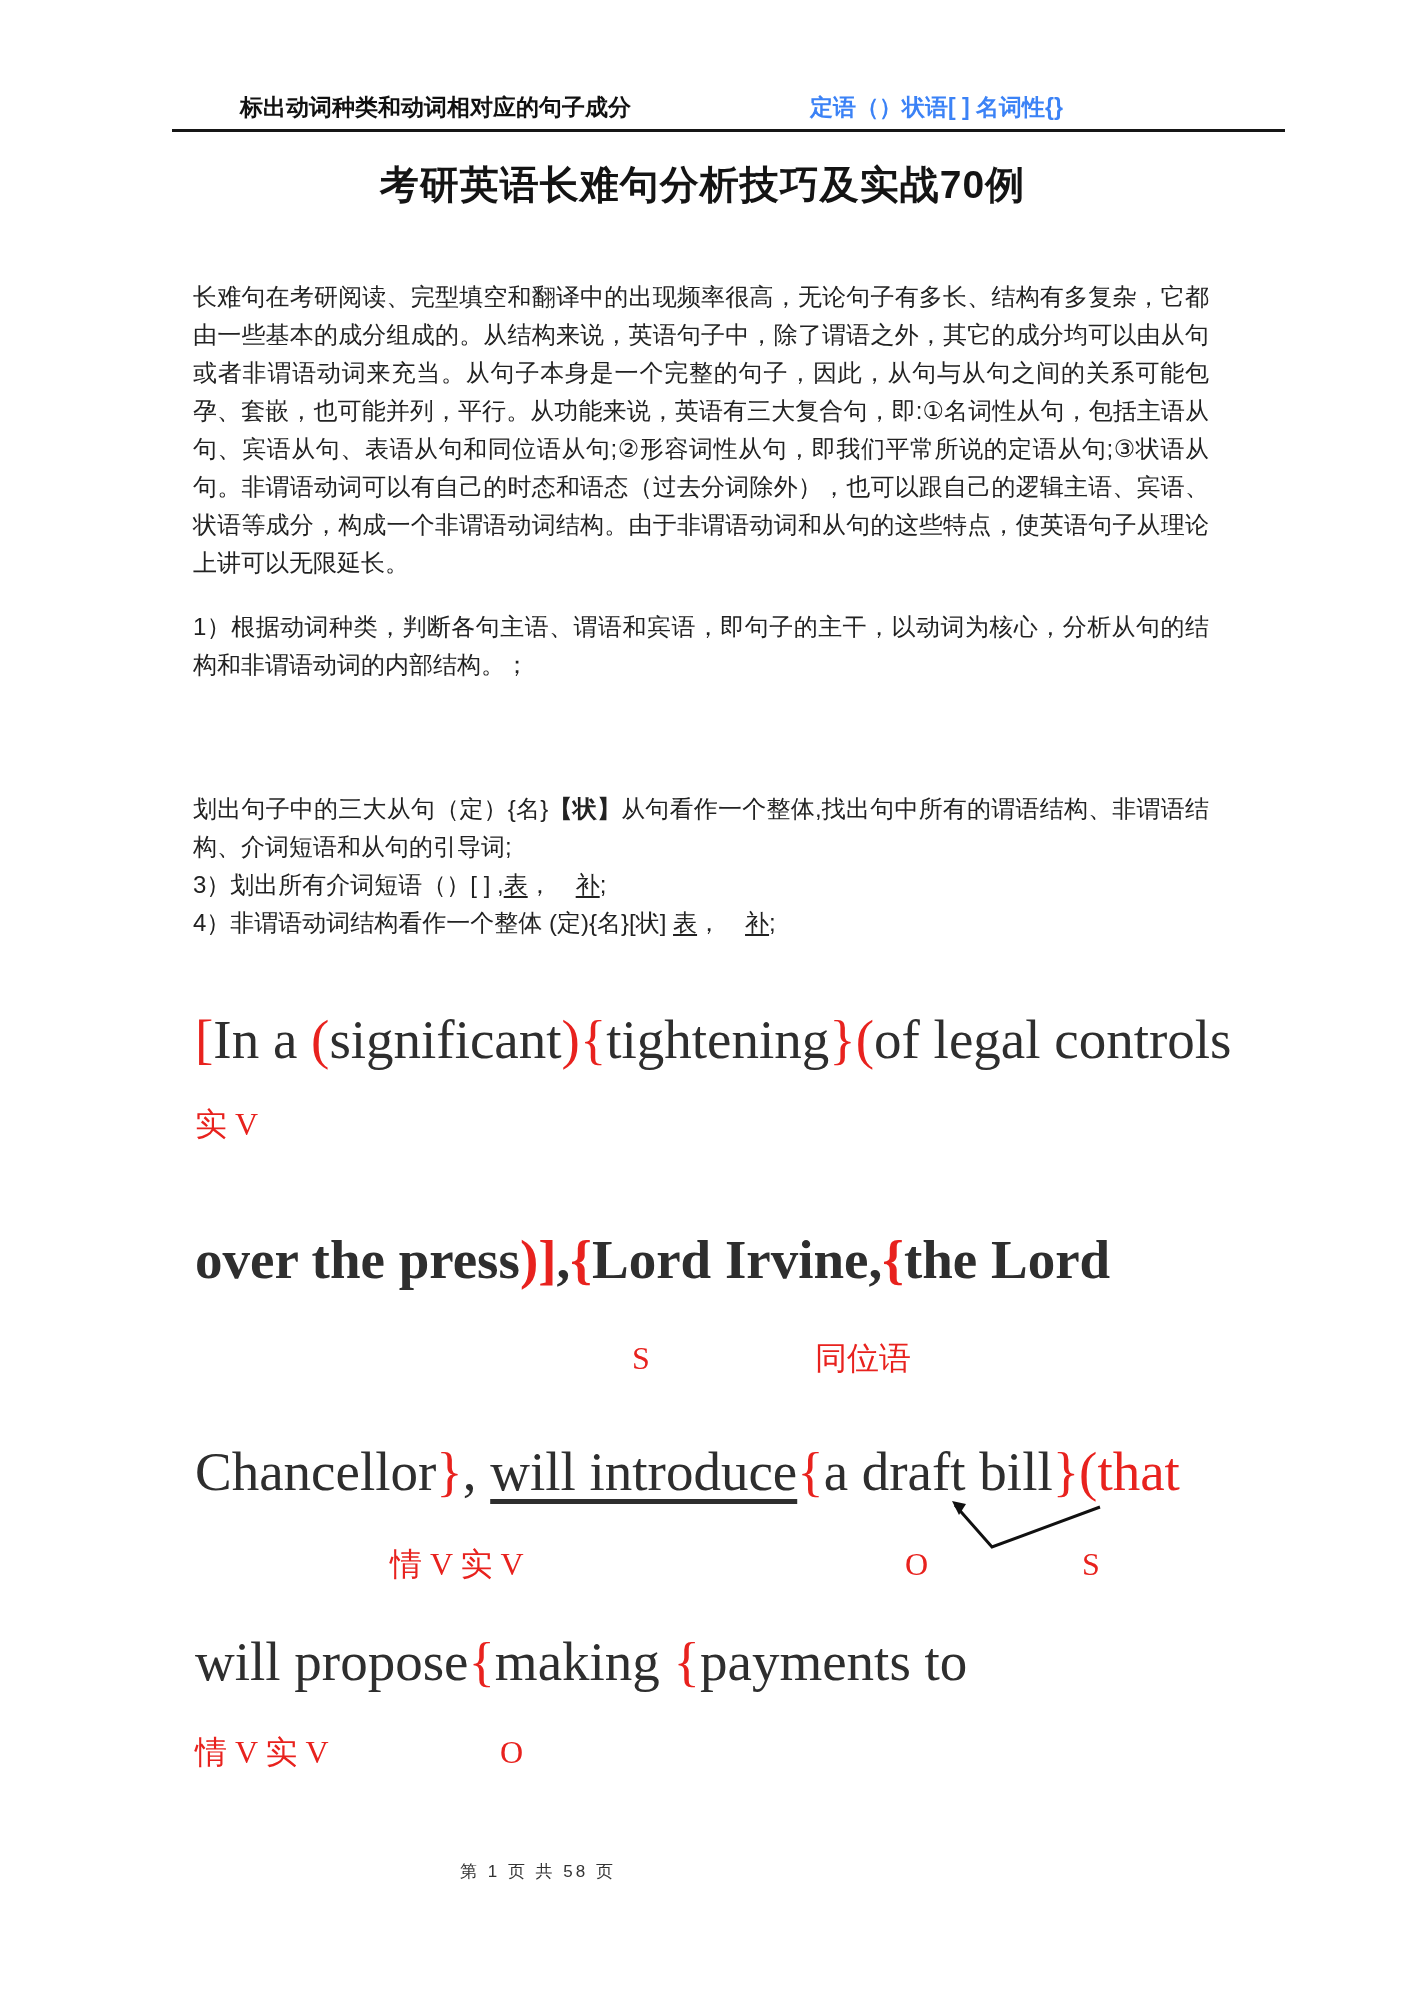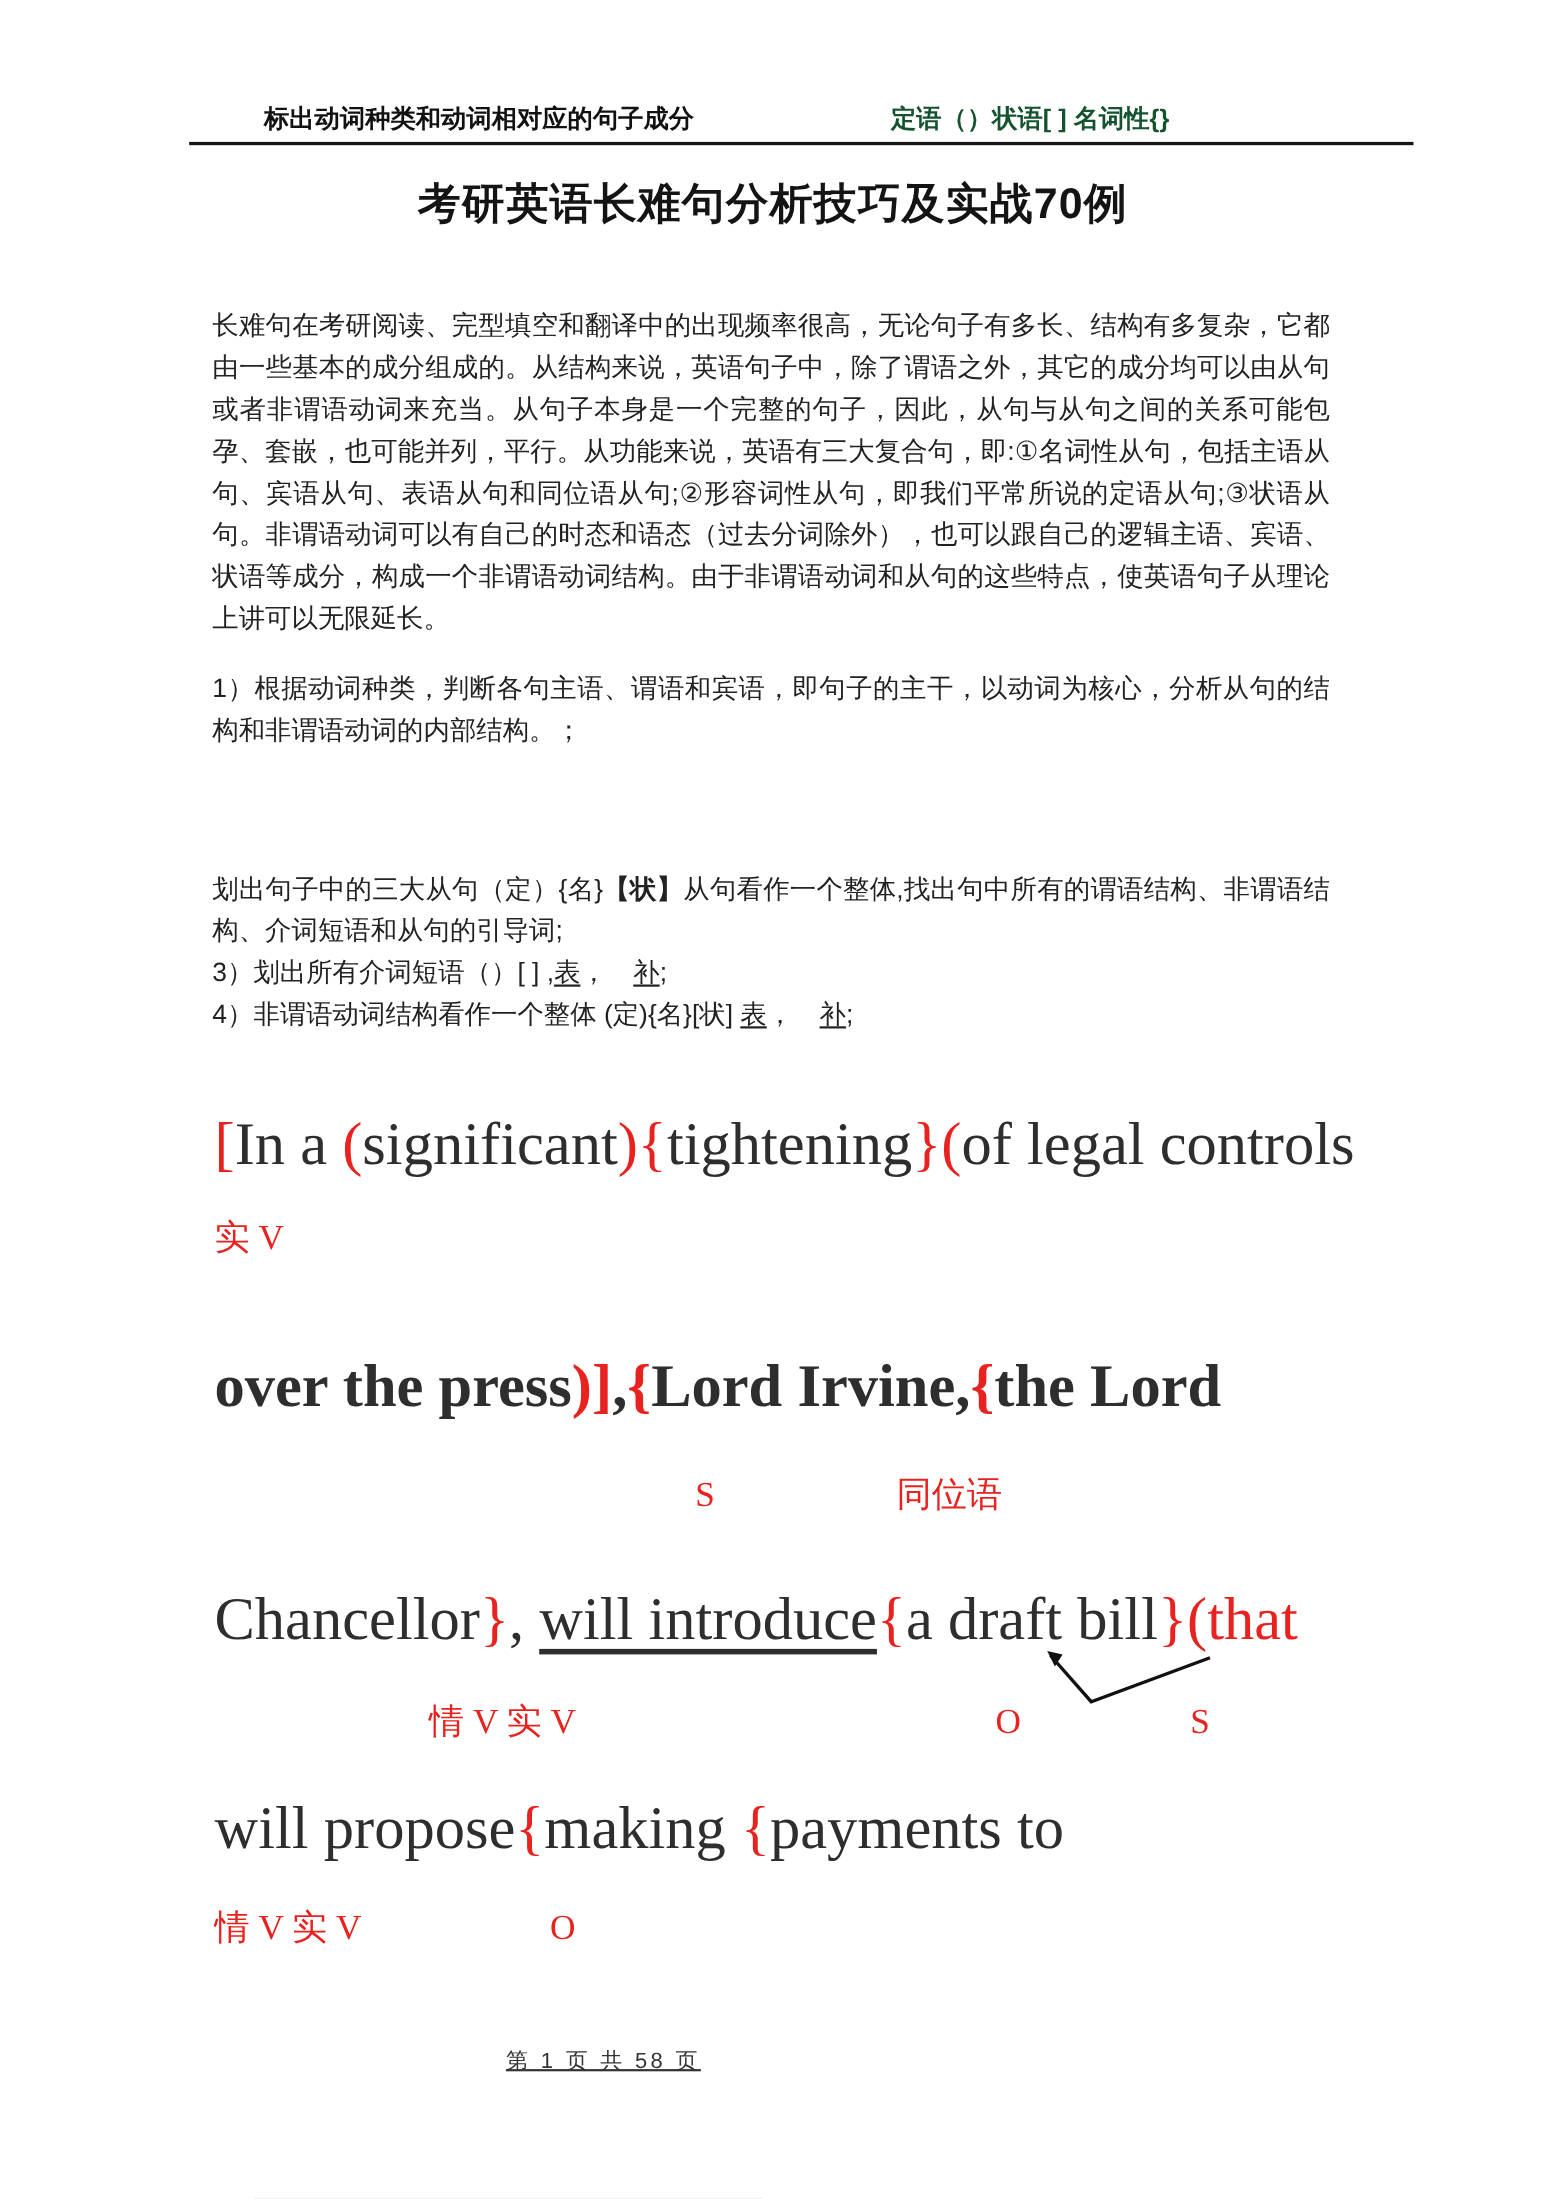--- a/index.html
+++ b/index.html
@@ -8,21 +8,21 @@
     width:1414px;height:1999px;
     margin:0 auto;
     background:#ffffff;
     font-family:"Liberation Sans","DejaVu Sans",sans-serif;
     color:#262626;
     overflow:hidden;
   }
   .abs{position:absolute;}
   
   #header-left{left:240px;top:92px;font-size:23px;font-weight:bold;color:#111;}
-  #header-right{left:810px;top:92px;font-size:23px;font-weight:bold;color:#14532d;}
+  #header-right{left:810px;top:92px;font-size:23px;font-weight:bold;color:#3b82f6;}
   #header-rule{left:172px;top:129px;width:1113px;height:3px;background:#161616;}
   
   #doc-title{left:195px;top:158px;width:1015px;text-align:center;font-size:39px;font-weight:bold;color:#141414;letter-spacing:1px;}
   
   .para{left:193px;width:1016px;font-size:24px;line-height:38px;text-align:justify;text-justify:inter-ideograph;color:#222;}
   #intro-paragraph{top:278px;}
   #method-block{top:608px;}
   #steps-block{top:790px;}
   #example-heading{top:966px;}
   .para p{margin:0;}
@@ -47,21 +47,21 @@
   #anno-apposition{left:815px;top:1342px;}
   #sentence-line-3{top:1444px;}
   #arrow-svg{left:930px;top:1493px;width:185px;height:62px;}
   #anno-modal-1{left:390px;top:1548px;}
   #anno-o-1{left:905px;top:1548px;}
   #anno-s-2{left:1082px;top:1548px;}
   #sentence-line-4{top:1634px;}
   #anno-modal-2{left:195px;top:1736px;}
   #anno-o-2{left:500px;top:1736px;}
   
-  #page-footer{left:460px;top:1860px;font-size:20px;letter-spacing:3px;color:#333;text-decoration:underline;}
+  #page-footer{left:460px;top:1860px;font-size:17px;letter-spacing:3px;color:#333;}
 </style>
 </head>
 <body>
 
 <div id="page">
 
   <div class="abs" id="header-left">标出动词种类和动词相对应的句子成分</div>
   <div class="abs" id="header-right">定语（）状语[ ] 名词性{}</div>
   <div class="abs" id="header-rule"></div>
 

